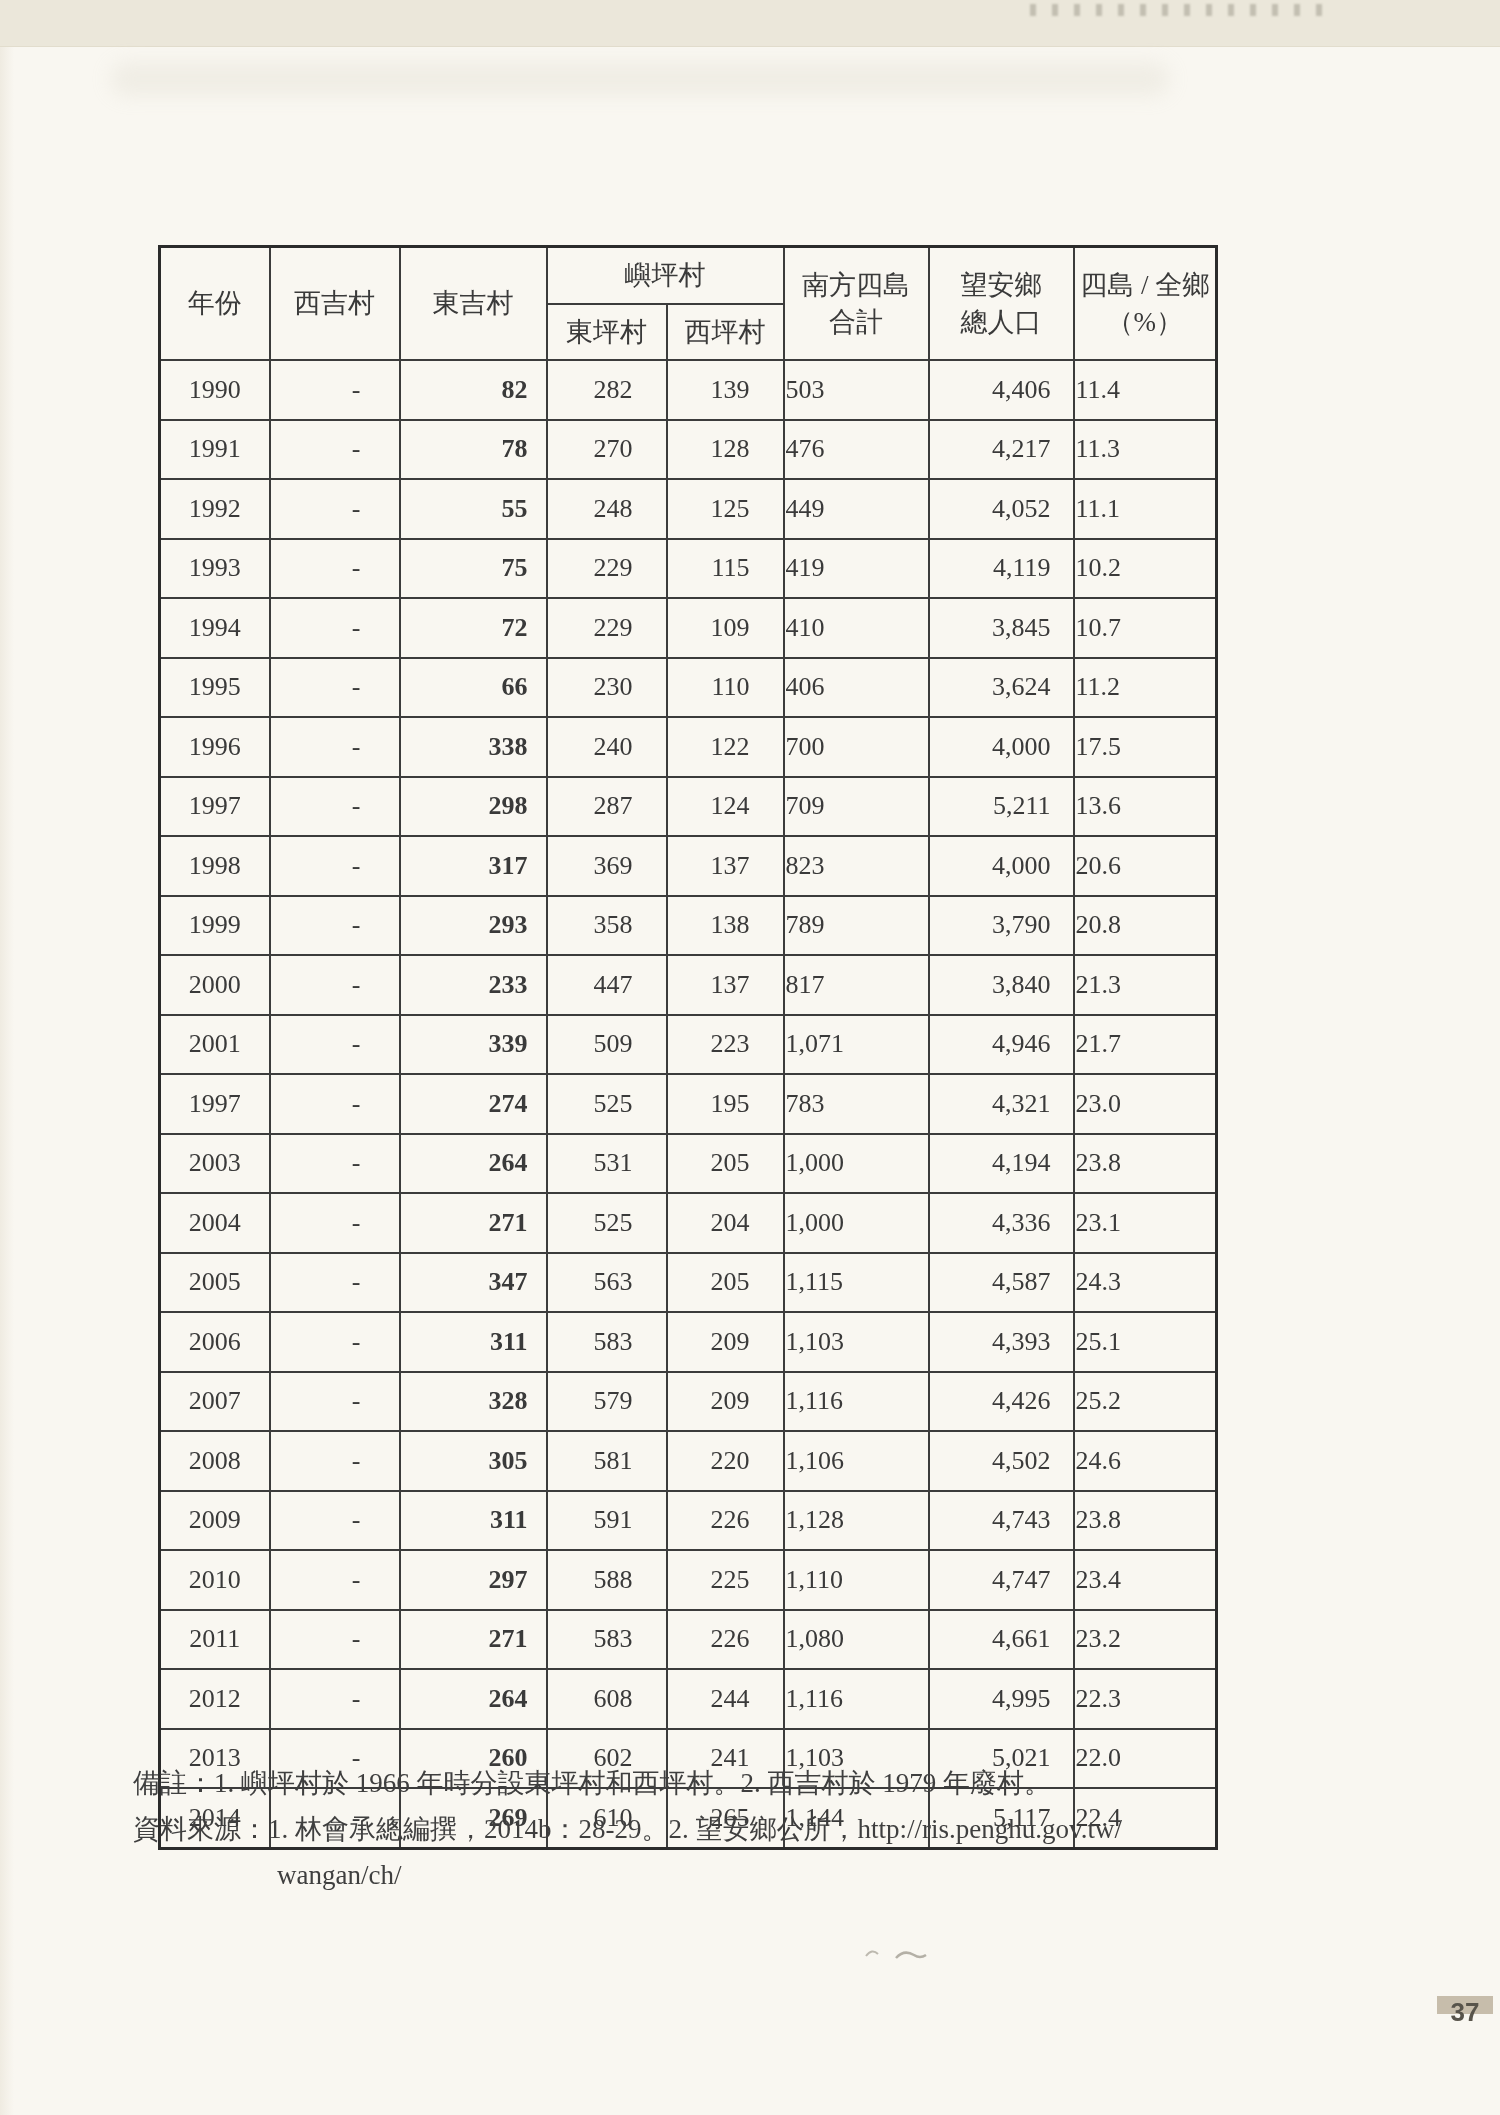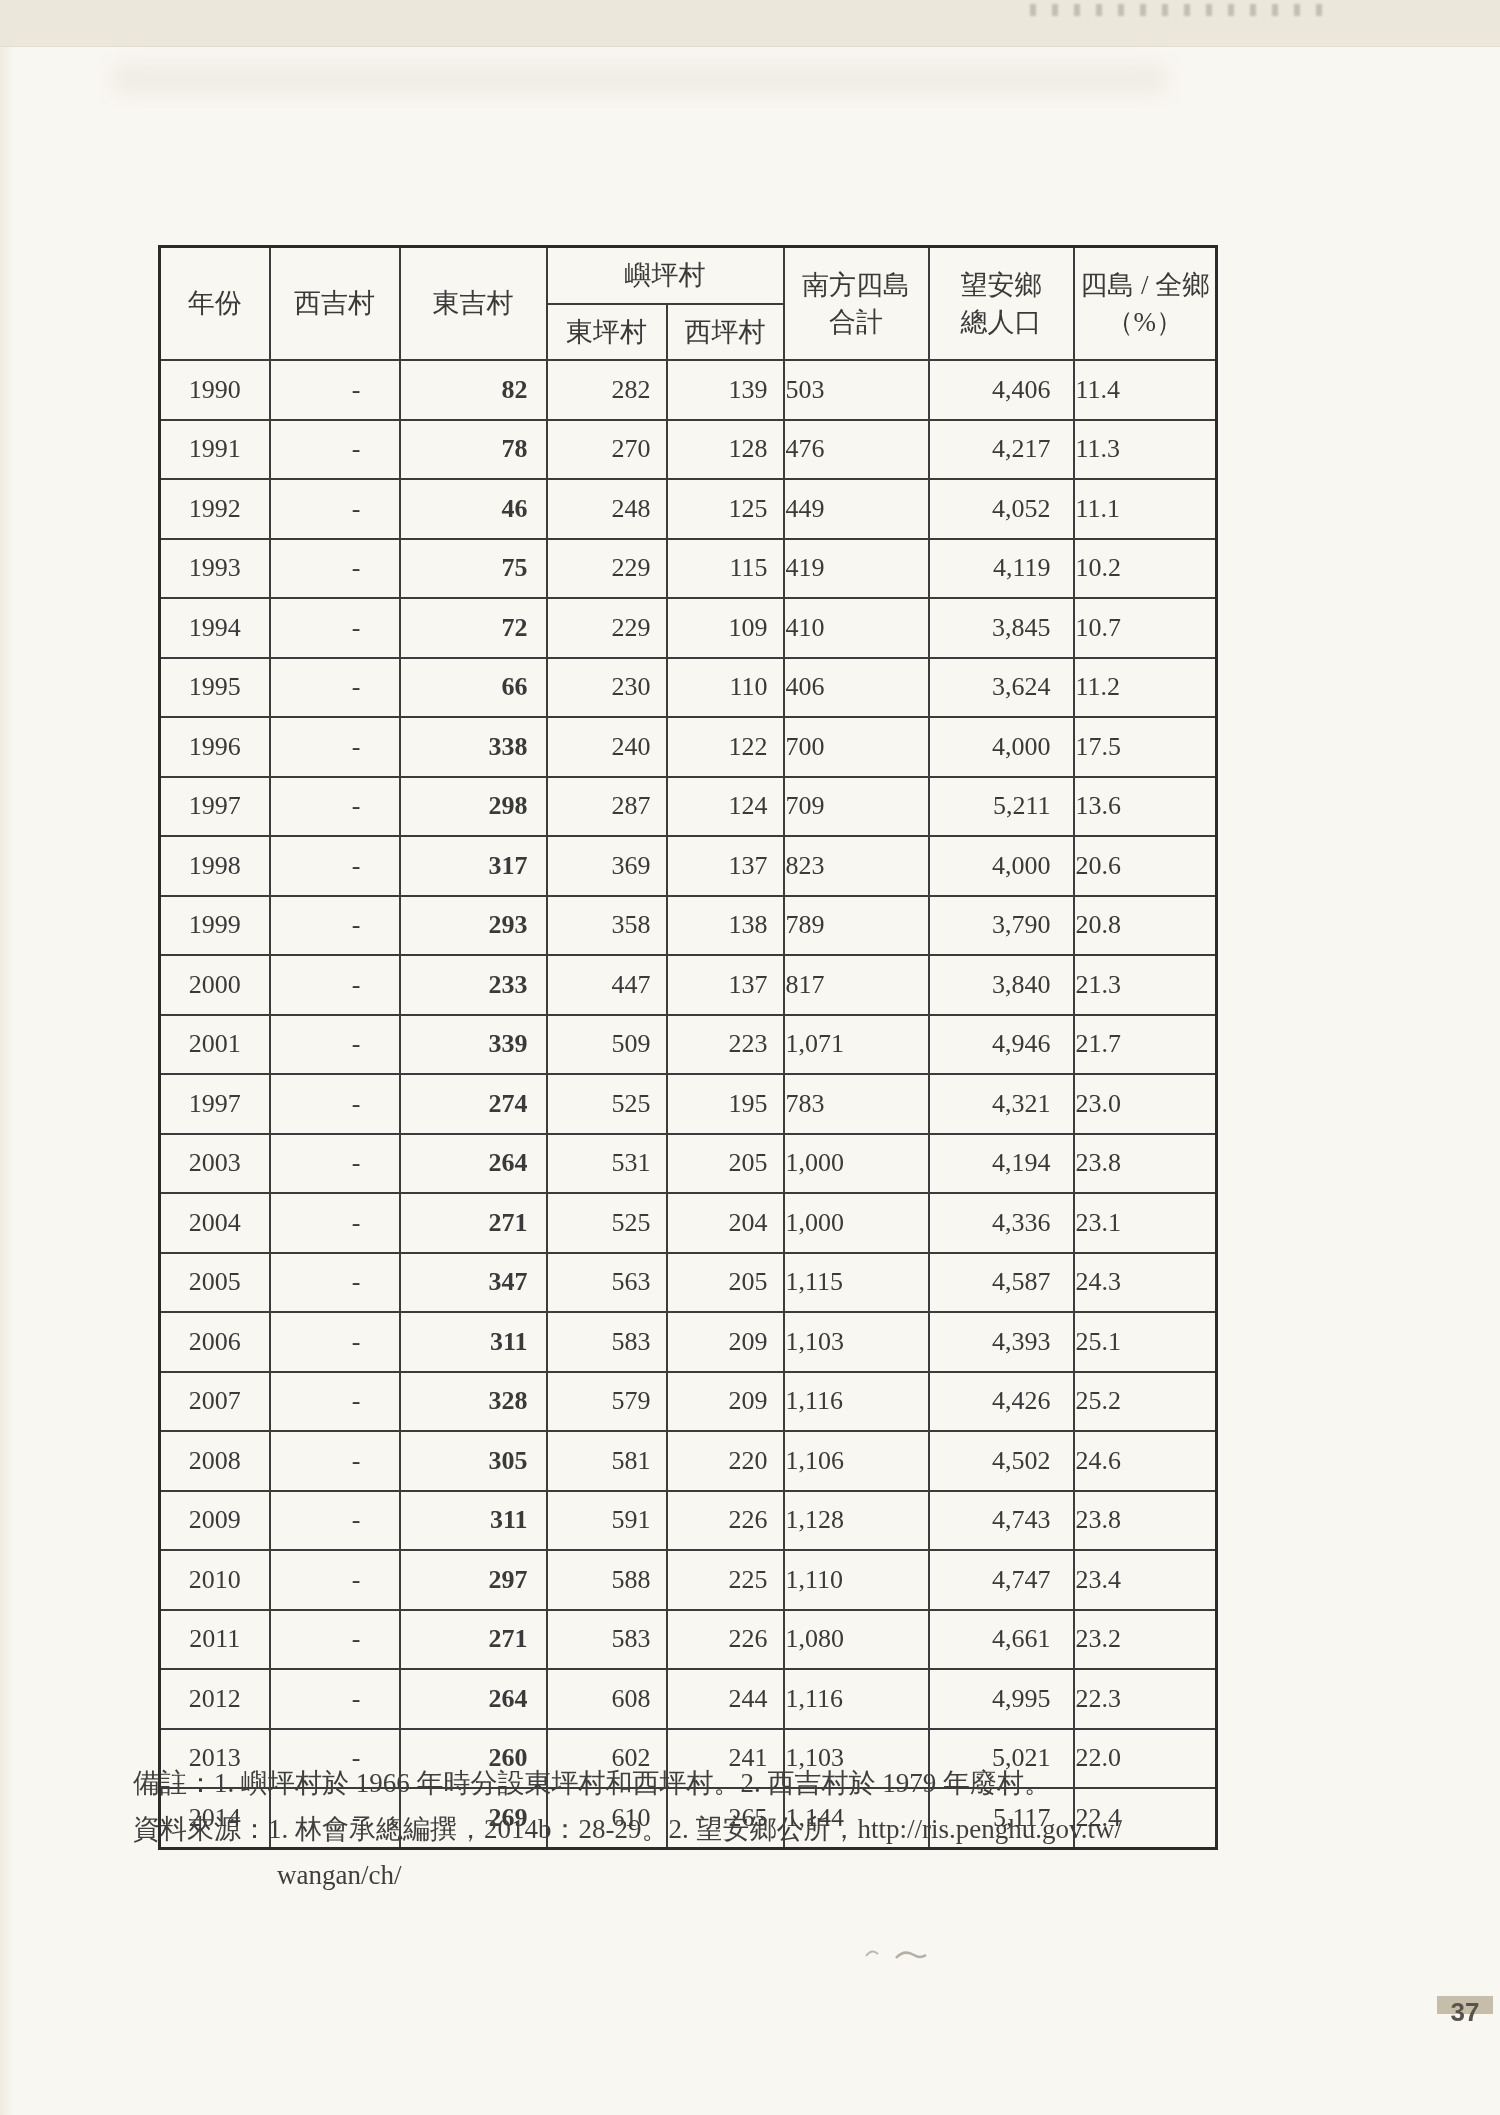--- a/index.html
+++ b/index.html
@@ -28,21 +28,21 @@
   table { border-collapse:collapse; table-layout:fixed; width:1057px;
           border:3px solid #2b2b2b; }
   th, td { border:2px solid #3c3c3c; overflow:hidden; }
   th { font-weight:normal; font-size:27px; text-align:center; padding:0 4px; line-height:1.35; }
   thead tr.h1 th { height:55px; }
   thead tr.h2 th { height:54px; }
   tbody td { height:55.5px; font-size:26px; }
   td.c-year { text-align:center; }
   td.c-xiji { text-align:right; padding-right:38px; }
   td.c-dongji { text-align:right; padding-right:18px;font-weight:bold; }
-  td.c-dongping, td.c-xiping { text-align:right; padding-right:15px;margin-left:28px; }
+  td.c-dongping, td.c-xiping { text-align:right; padding-right:33px;margin-left:28px; }
   td.c-total { text-align:left; padding-right:20px; }
   td.c-pop { text-align:right; padding-right:22px; }
   td.c-pct { text-align:left; padding-right:16px; }
   .hdr-line { display:block; }
   .notes { position:absolute; left:133px; top:1760px; width:1260px;
            font-size:27px; line-height:46px; color:#3f3f3f; }
   .notes .cont { padding-left:144px; }
   .pencil-mark { position:absolute; top:1944px; left:862px; opacity:.55; }
   .page-badge {
     position:absolute; left:1437px; top:1996px; width:56px; height:18px;
@@ -115,21 +115,21 @@
       <td class="c-dongping">270</td>
       <td class="c-xiping">128</td>
       <td class="c-total">476</td>
       <td class="c-pop">4,217</td>
       <td class="c-pct">11.3</td>
     </tr>
 
     <tr>
       <td class="c-year">1992</td>
       <td class="c-xiji">-</td>
-      <td class="c-dongji">46</td>
+      <td class="c-dongji">55</td>
       <td class="c-dongping">248</td>
       <td class="c-xiping">125</td>
       <td class="c-total">449</td>
       <td class="c-pop">4,052</td>
       <td class="c-pct">11.1</td>
     </tr>
 
     <tr>
       <td class="c-year">1993</td>
       <td class="c-xiji">-</td>

